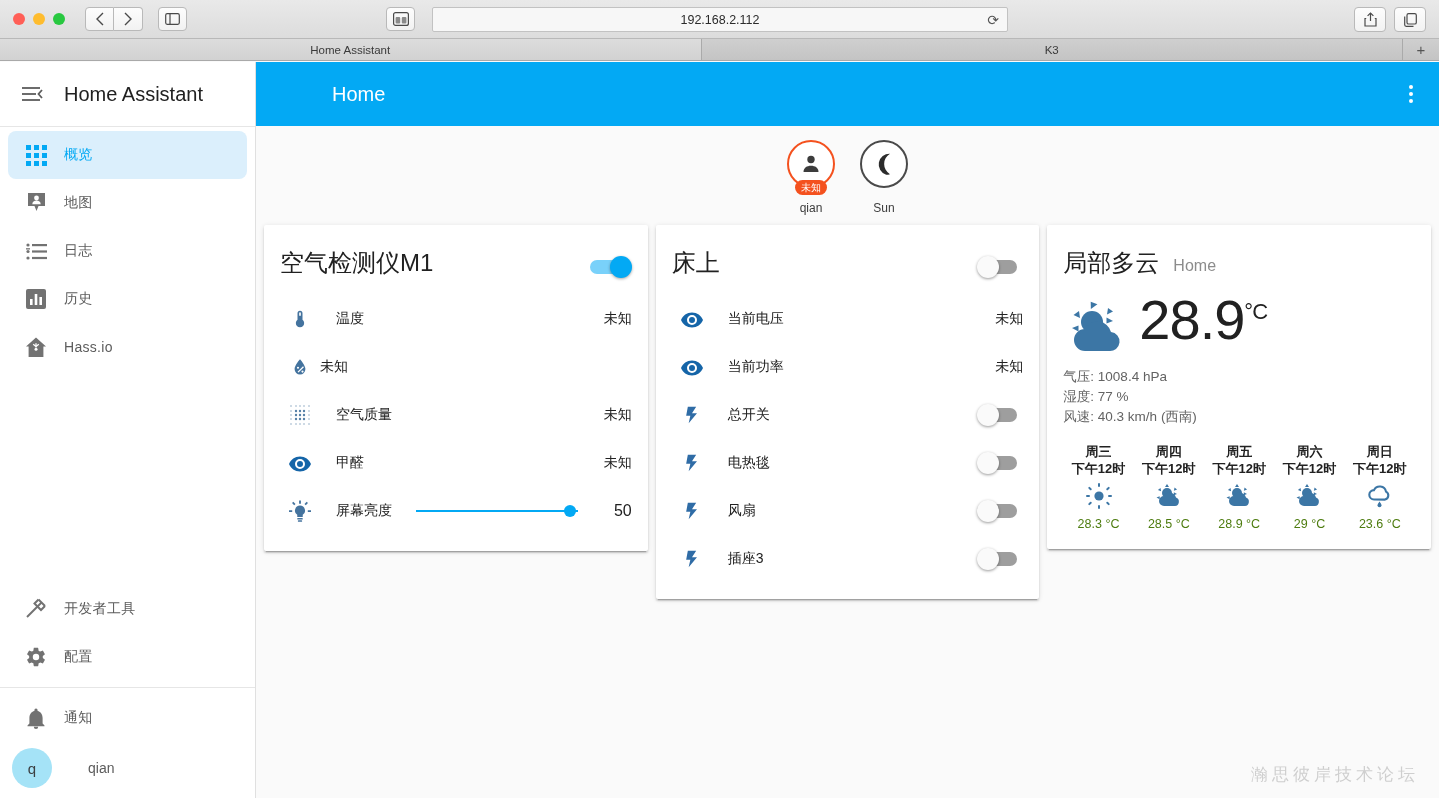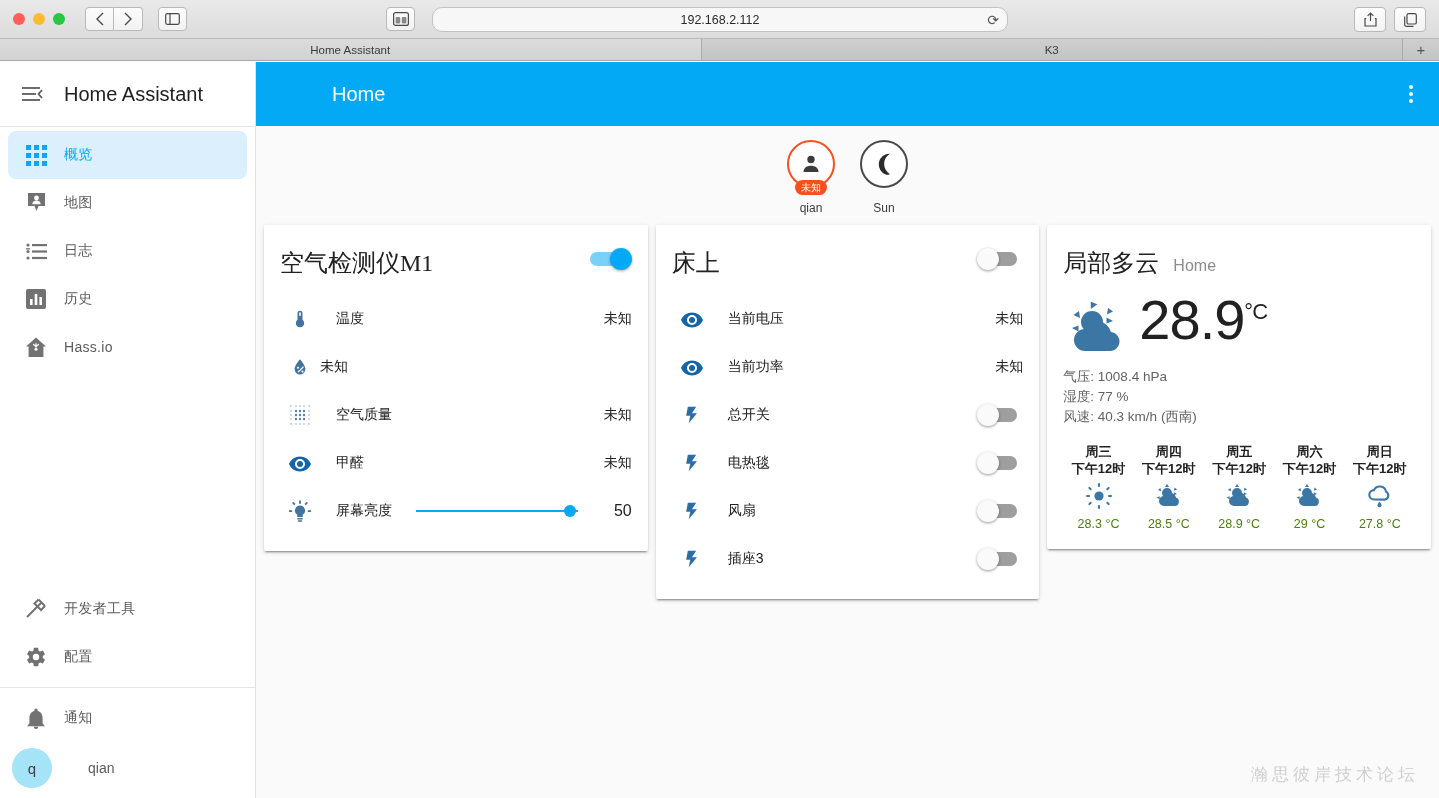--- a/index.html
+++ b/index.html
@@ -37,21 +37,21 @@
   .nav-group { display: flex; margin-left: 20px; }
   .nav-group .chrome-btn { border-radius: 0; }
   .nav-group .chrome-btn:first-child { border-radius: 4px 0 0 4px; }
   .nav-group .chrome-btn:last-child { border-radius: 0 4px 4px 0; border-left: none; }
   .sidebar-toggle-btn { margin-left: 15px; }
 
   .tab-overview-btn { position: absolute; left: 386px; top: 7px; }
   .url-bar {
     position: absolute; left: 432px; top: 7px;
     width: 576px; height: 25px;
-    background: #f7f7f7; border: 1px solid #c2c2c2; border-radius: 10px;
+    background: #f7f7f7; border: 1px solid #c2c2c2; border-radius: 2px;
     display: flex; align-items: center; justify-content: center;
     font-size: 12.5px; color: #2b2b2b;
   }
   .reload-icon {
     position: absolute; right: 8px; top: 50%; transform: translateY(-50%);
     font-size: 14px; color: #555;
   }
   .chrome-right { position: absolute; right: 13px; top: 7px; display: flex; gap: 8px; }
   .chrome-right .chrome-btn { width: 32px; height: 25px; }
 
@@ -147,21 +147,21 @@
   .badge-label { margin-top: 13px; font-size: 12px; color: #3c3c3c; }
 
   
   .columns { display: flex; gap: 8px; padding: 10px 8px 0 8px; align-items: flex-start; }
   .column { flex: 1 1 0; min-width: 0; }
   .card {
     background: #fff; border-radius: 2px;
     box-shadow: 0 2px 2px 0 rgba(0,0,0,.14), 0 1px 5px 0 rgba(0,0,0,.12), 0 3px 1px -2px rgba(0,0,0,.2);
     padding: 16px;
   }
-  .card-header { display: flex; align-items: flex-start; justify-content: space-between; padding: 6px 0 16px 0; font-family: Liberation Serif, serif; }
+  .card-header { display: flex; align-items: flex-end; justify-content: space-between; padding: 6px 0 16px 0; }
   .card-title { font-size: 24px; color: #212121; font-weight: 400; }
 
   .entity-row { display: flex; align-items: center; height: 48px; }
   .e-icon { width: 40px; display: flex; align-items: center; justify-content: center; color: #44739e; }
   .e-name { flex: 1 1 auto; font-size: 14px; color: #212121; padding-left: 16px; }
   .e-value { font-size: 14px; color: #212121; text-align: right; white-space: nowrap; }
 
   
   .toggle { width: 46px; height: 24px; position: relative; flex: 0 0 auto; cursor: pointer; }
   .toggle .track {
@@ -737,21 +737,21 @@
 
             <div class="fc-col">
               <div class="fc-day">周日</div>
               <div class="fc-day">下午12时</div>
               <div class="fc-icon">
                 <svg width="28" height="26" viewBox="0 0 28 26" fill="none" stroke="#3c76a5" stroke-width="2.1" stroke-linecap="round">
                   <path d="M8 16.5 a4.7 4.7 0 010-9.4 6.4 6.4 0 0112 1.5 4.3 4.3 0 01-1 8z"></path>
                   <path d="M13.5 18.5 c0 0 -2 2.6 -2 3.8 a2 2 0 004 0 c0 -1.2 -2 -3.8 -2 -3.8z" fill="#3c76a5" stroke="none"></path>
                 </svg>
               </div>
-              <div class="fc-temp">27.8 °C</div>
+              <div class="fc-temp">23.6 °C</div>
             </div>
           </div>
         </div>
       </div>
     </div>
 
     <div id="watermark">
       <div class="wm-sub">瀚思彼岸技术论坛</div>
     </div>
   </div>

